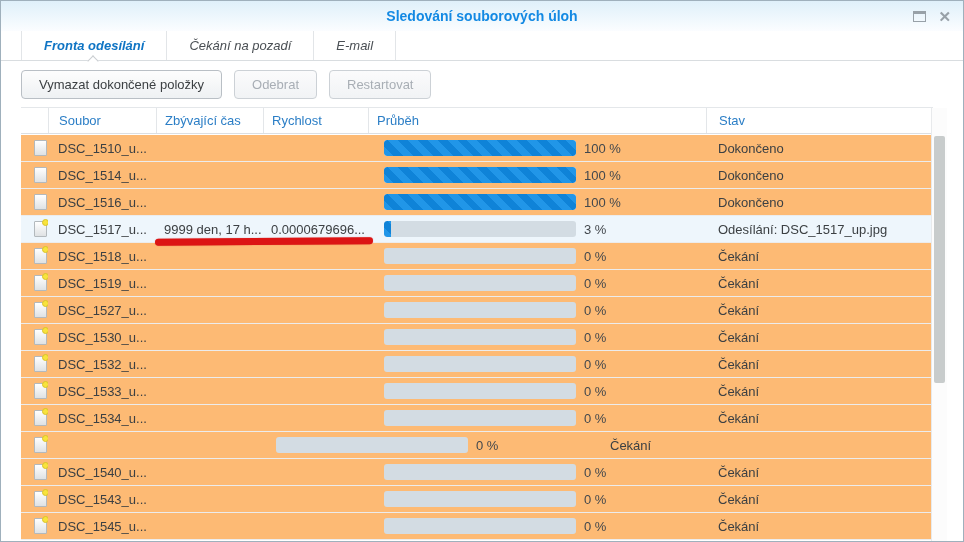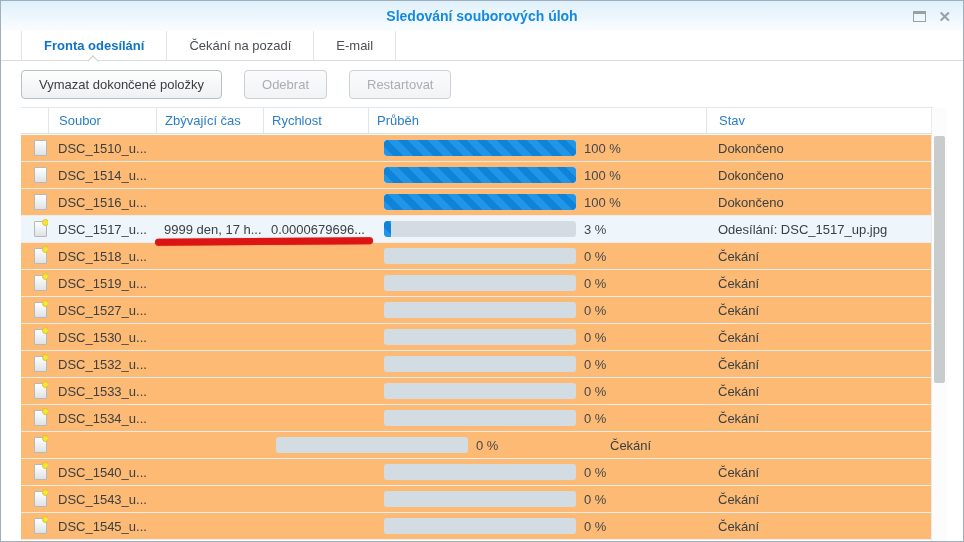--- a/index.html
+++ b/index.html
@@ -14,37 +14,37 @@
     background:linear-gradient(#dff0fa, #fbfdff);
     display:flex; align-items:center; justify-content:center;
   }
   .title { font-size:14px; font-weight:bold; color:#1389e3; }
   .win-controls { position:absolute; right:12px; top:0; height:30px; display:flex; align-items:center; gap:12px; }
   .maximize-box { width:13px; height:11px; border:1px solid #98a1a8; border-top:3px solid #98a1a8; background:transparent; cursor:pointer; }
   .close-x { color:#98a1a8; font-size:15px; font-weight:bold; line-height:1; cursor:pointer; }
   
   .tabbar {
     position:absolute; top:30px; left:0; right:0; height:30px;
-    border-bottom:1px solid #d9dde0; background:#fff;
+    border-bottom:1px solid #d9dde0; background:#fff;font-style:italic;
   }
   .tabs { display:flex; height:100%; margin-left:20px; align-items:center; }
   .tab {
     position:relative; height:100%; display:flex; align-items:center;
     padding:0 22px; font-size:13px; color:#4a4f54; cursor:pointer;
     border-left:1px solid #e2e5e8;
   }
   .tab:last-child { border-right:1px solid #e2e5e8; }
   .tab.active { color:#0f74c4; font-weight:bold; }
   .tab-caret {
     position:absolute; left:50%; bottom:-5px; width:8px; height:8px; margin-left:-5px;
     background:#fff; border-left:1px solid #c9cdd1; border-top:1px solid #c9cdd1;
     transform:rotate(45deg);
   }
   
-  .toolbar { position:absolute; top:60px; left:20px; right:20px; height:46px; display:flex; align-items:center; gap:22px; }
+  .toolbar { position:absolute; top:60px; left:20px; right:20px; height:46px; display:flex; align-items:center; gap:12px; }
   .btn {
     height:29px; padding:0 17px; font-family:"Liberation Sans", sans-serif; font-size:13px;
     color:#3c4043; background:linear-gradient(#fdfdfd,#eef1f3);
     border:1px solid #b9bfc5; border-radius:4px; cursor:pointer;
   }
   .btn.disabled { color:#a8aeb5; border-color:#ccd1d6; background:linear-gradient(#fbfbfc,#f1f3f5); cursor:default; }
   
   .table-header {
     position:absolute; top:106px; left:20px; width:912px; height:27px;
     border-top:1px solid #e4e7ea; border-bottom:1px solid #dcdfe2;

